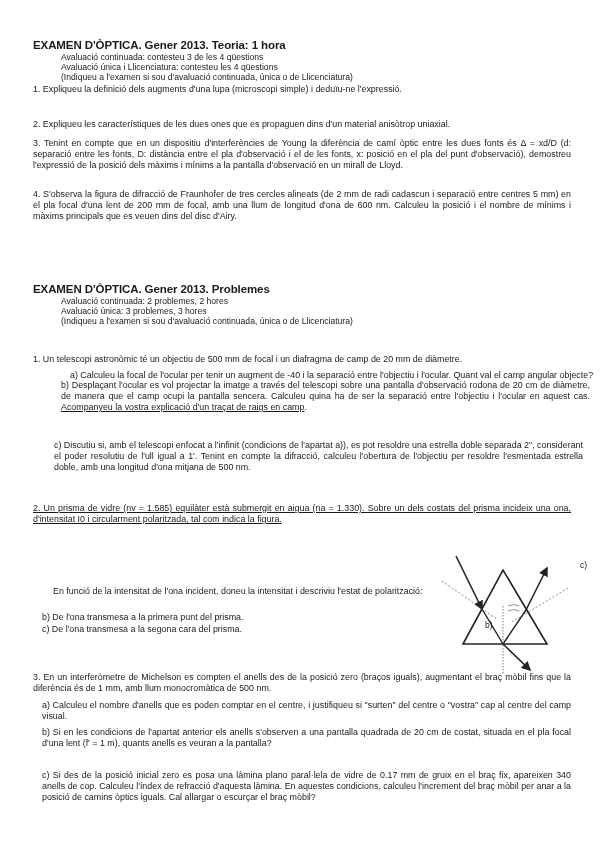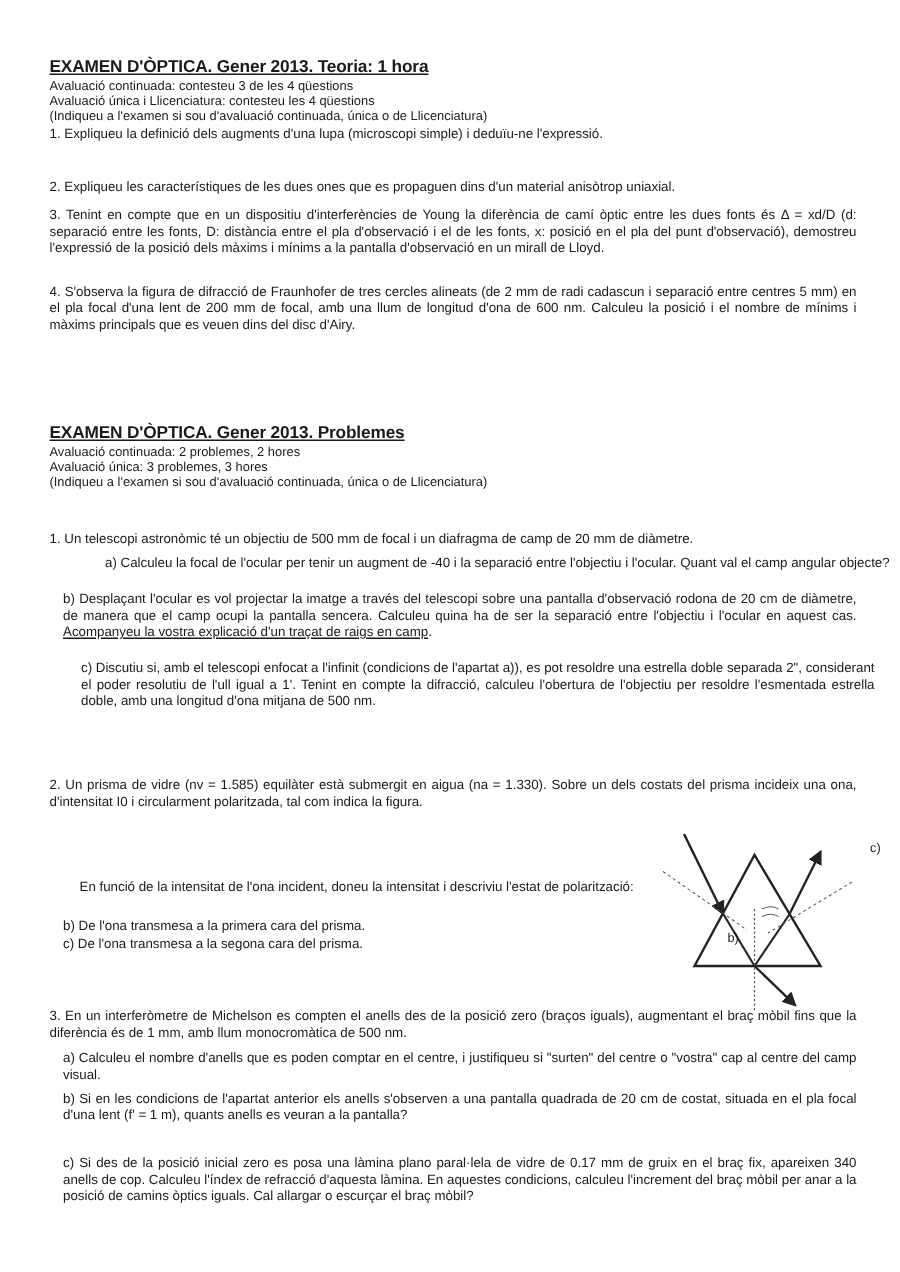--- a/index.html
+++ b/index.html
@@ -2,22 +2,22 @@
 <html><head>
 <meta charset="utf-8">
 <style>
   html, body { margin: 0; padding: 0; }
   body {
     width: 600px; height: 848px; background: #ffffff; position: relative; overflow: hidden;
     font-family: "Liberation Sans", sans-serif; color: #1a1a1a;
   }
   .page { position: absolute; left: 0; top: 0; width: 600px; height: 848px; }
   .sec { position: absolute; left: 33px; width: 538px; }
-  .title { font-weight: bold; font-size: 11.5px; letter-spacing: -0.1px; line-height: 13px; text-decoration: underline; }
-  .meta { font-size: 8.6px; line-height: 10px; }
+  .title { font-weight: bold; font-size: 11.5px; letter-spacing: -0.1px; line-height: 13px; }
+  .meta { font-size: 8.6px; line-height: 10px; margin-left: 28px; }
   .q { position: absolute; left: 33px; width: 538px; font-size: 8.9px; line-height: 11px; text-align: justify; }
   .sub { position: absolute; left: 42px; width: 529px; font-size: 8.9px; line-height: 11px; text-align: justify; }
   .sub.narrow { width: 380px; }
   .u { text-decoration: underline; }
   .diagram { position: absolute; left: 440px; top: 548px; width: 150px; height: 126px; }
   .diag-label { position: absolute; font-size: 8.5px; }
 </style>
 </head>
 <body>
 
@@ -37,28 +37,28 @@
 
   <div class="sec" style="top:283px;">
     <div class="title">EXAMEN D'ÒPTICA. Gener 2013. Problemes</div>
     <div class="meta">Avaluació continuada: 2 problemes, 2 hores</div>
     <div class="meta">Avaluació única: 3 problemes, 3 hores</div>
     <div class="meta">(Indiqueu a l'examen si sou d'avaluació continuada, única o de Llicenciatura)</div>
   </div>
 
   <div class="q" style="top:354px;">1. Un telescopi astronòmic té un objectiu de 500 mm de focal i un diafragma de camp de 20 mm de diàmetre.</div>
   <div class="sub" style="top:370px;margin-left:28px;">a) Calculeu la focal de l'ocular per tenir un augment de -40 i la separació entre l'objectiu i l'ocular. Quant val el camp angular objecte?</div>
-  <div class="sub" style="top:394px;">
+  <div class="sub" style="top:380px;margin-left:19px;">
     <span>b) Desplaçant l'ocular es vol projectar la imatge a través del telescopi sobre una pantalla d'observació rodona de 20 cm de diàmetre, de manera que el camp ocupi la pantalla sencera. Calculeu quina ha de ser la separació entre l'objectiu i l'ocular en aquest cas. </span><span class="u">Acompanyeu la vostra explicació d'un traçat de raigs en camp</span><span>.</span>
   </div>
   <div class="sub" style="top:440px;margin-left:12px;">c) Discutiu si, amb el telescopi enfocat a l'infinit (condicions de l'apartat a)), es pot resoldre una estrella doble separada 2", considerant el poder resolutiu de l'ull igual a 1'. Tenint en compte la difracció, calculeu l'obertura de l'objectiu per resoldre l'esmentada estrella doble, amb una longitud d'ona mitjana de 500 nm.</div>
 
-  <div class="q" style="top:518px;">2. Un prisma de vidre (nv = 1.585) equilàter està submergit en aigua (na = 1.330). Sobre un dels costats del prisma incideix una ona, d'intensitat I0 i circularment polaritzada, tal com indica la figura.</div>
+  <div class="q" style="top:503px;text-decoration:underline;">2. Un prisma de vidre (nv = 1.585) equilàter està submergit en aigua (na = 1.330). Sobre un dels costats del prisma incideix una ona, d'intensitat I0 i circularment polaritzada, tal com indica la figura.</div>
   <div class="q" style="top:586px; width:390px;padding-left:20px;">En funció de la intensitat de l'ona incident, doneu la intensitat i descriviu l'estat de polarització:</div>
-  <div class="sub narrow" style="top:612px;">b) De l'ona transmesa a la primera cara del prisma.</div>
+  <div class="sub narrow" style="top:612px;">b) De l'ona transmesa a la primera punt del prisma.</div>
   <div class="sub narrow" style="top:624px;">c) De l'ona transmesa a la segona cara del prisma.</div>
 
   <div class="diagram">
     <svg width="150" height="126" viewBox="0 0 150 126">
       <defs>
         <marker id="ah" markerWidth="6" markerHeight="6" refX="5" refY="3" orient="auto">
           <path d="M0,0 L6,3 L0,6 z" fill="#222"></path>
         </marker>
       </defs>
 

